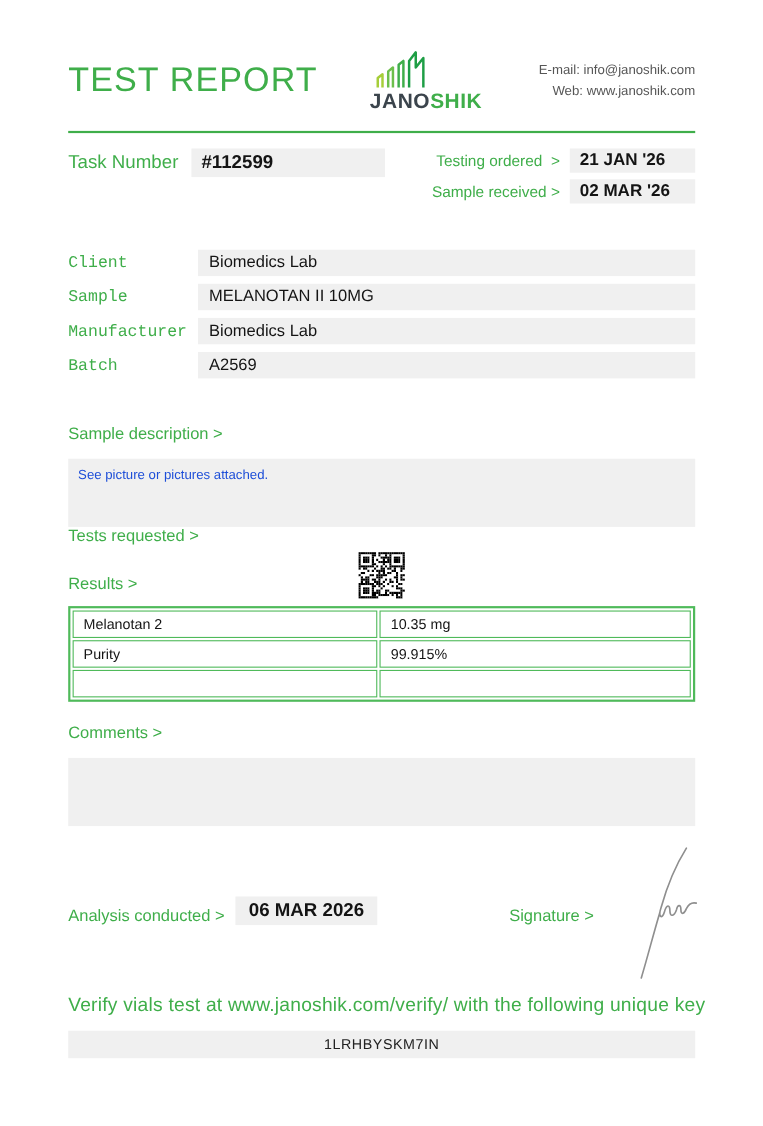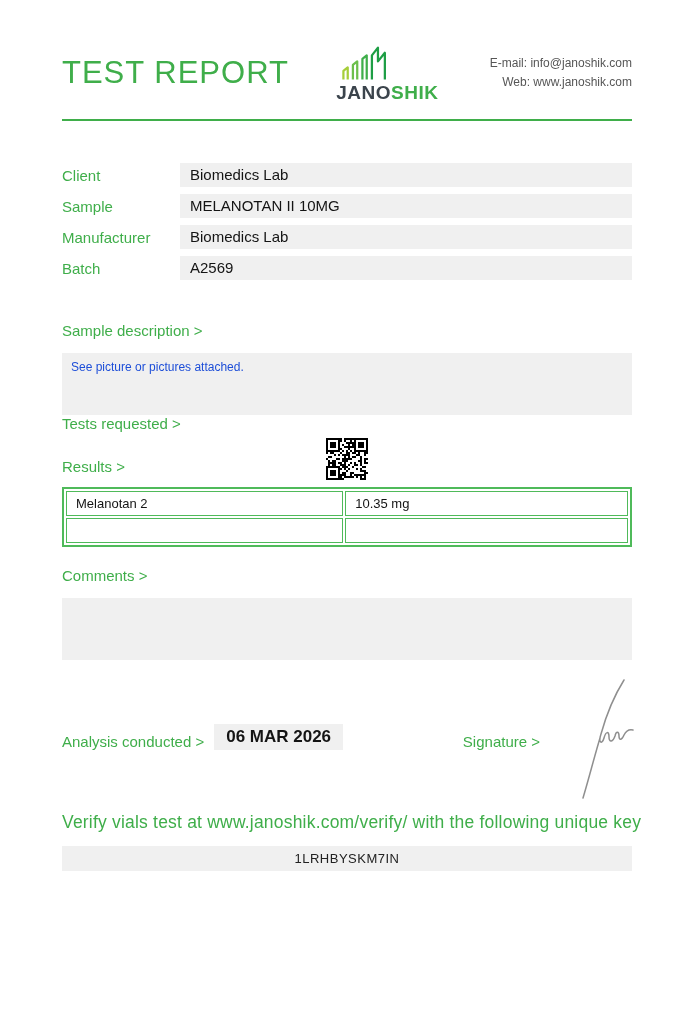--- a/index.html
+++ b/index.html
@@ -31,21 +31,21 @@
   .task-label{font-size:17px;color:var(--green);padding-top:3px;white-space:nowrap;}
   .task-value{font-size:17px;font-weight:bold;color:var(--dark);background:var(--bg);width:158px;padding:3px 9px;}
   .dates{display:flex;flex-direction:column;gap:6px;}
   .date-row{display:flex;align-items:center;gap:9px;justify-content:flex-end;}
   .date-label{font-size:14px;color:var(--green);white-space:pre;}
   .date-value{font-size:15.5px;font-weight:bold;color:var(--dark);background:var(--bg);padding:2px 9px;width:96px;white-space:nowrap;}
 
   
   .info{margin-top:42px;display:flex;flex-direction:column;gap:7px;}
   .info-row{display:flex;align-items:center;}
-  .info-label{width:118px;flex-shrink:0;font-size:15px;color:var(--green);}
+  .info-label{width:118px;flex-shrink:0;font-size:15px;color:var(--green);font-family:Liberation Mono, monospace;}
   .info-value{flex:1;background:var(--bg);font-size:15px;color:var(--dark);padding:2px 10px;min-height:20px;line-height:20px;}
 
   
   .sec-heading{font-size:15px;color:var(--green);}
   .sd-heading{margin-top:42px;}
   .sec-box{background:var(--bg);box-sizing:border-box;margin-top:14px;padding:7px 9px;font-size:12px;color:#1d4ed8;}
   .sd-box{height:62px;}
   .tr-heading{}
   .tr-box{height:52px;}
 
@@ -90,20 +90,36 @@
       <div class="logo-text"><span>JANO</span><span class="shik">SHIK</span></div>
     </div>
     <div class="contact">
       <div>E-mail: info@janoshik.com</div>
       <div>Web: www.janoshik.com</div>
     </div>
   </div>
 
   <div class="divider"></div>
 
+  <div class="task-row">
+    <div class="task-left">
+      <div class="task-label">Task Number</div>
+      <div class="task-value">#112599</div>
+    </div>
+    <div class="dates">
+      <div class="date-row">
+        <div class="date-label">Testing ordered  &gt;</div>
+        <div class="date-value">21 JAN '26</div>
+      </div>
+      <div class="date-row">
+        <div class="date-label">Sample received &gt;</div>
+        <div class="date-value">02 MAR '26</div>
+      </div>
+    </div>
+  </div>
 
   <div class="info">
     <div class="info-row">
       <div class="info-label">Client</div>
       <div class="info-value">Biomedics Lab</div>
     </div>
     <div class="info-row">
       <div class="info-label">Sample</div>
       <div class="info-value">MELANOTAN II 10MG</div>
     </div>
@@ -567,20 +583,24 @@
         <div class="qm"></div>
       </div>
     <div class="sec-heading results-heading">Results &gt;</div>
     <table class="results-table">
       <tbody>
         <tr>
           <td class="name">Melanotan 2</td>
           <td>10.35 mg</td>
         </tr>
         <tr>
+          <td class="name">Purity</td>
+          <td>99.915%</td>
+        </tr>
+        <tr>
           <td class="name"></td>
           <td></td>
         </tr>
       </tbody>
     </table>
   </div>
 
   <div class="sec-heading cm-heading">Comments &gt;</div>
   <div class="sec-box cm-box"></div>
 

